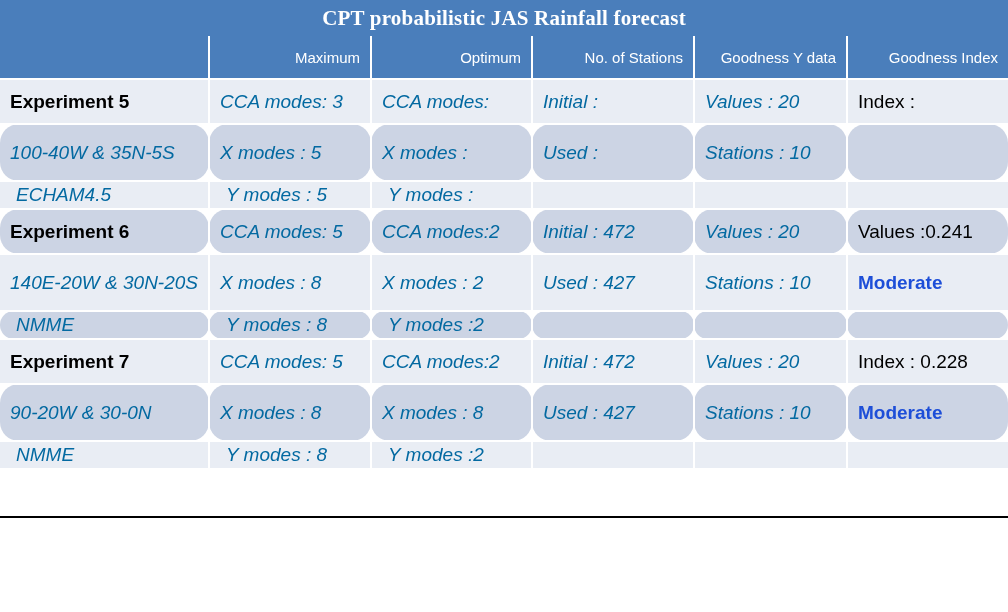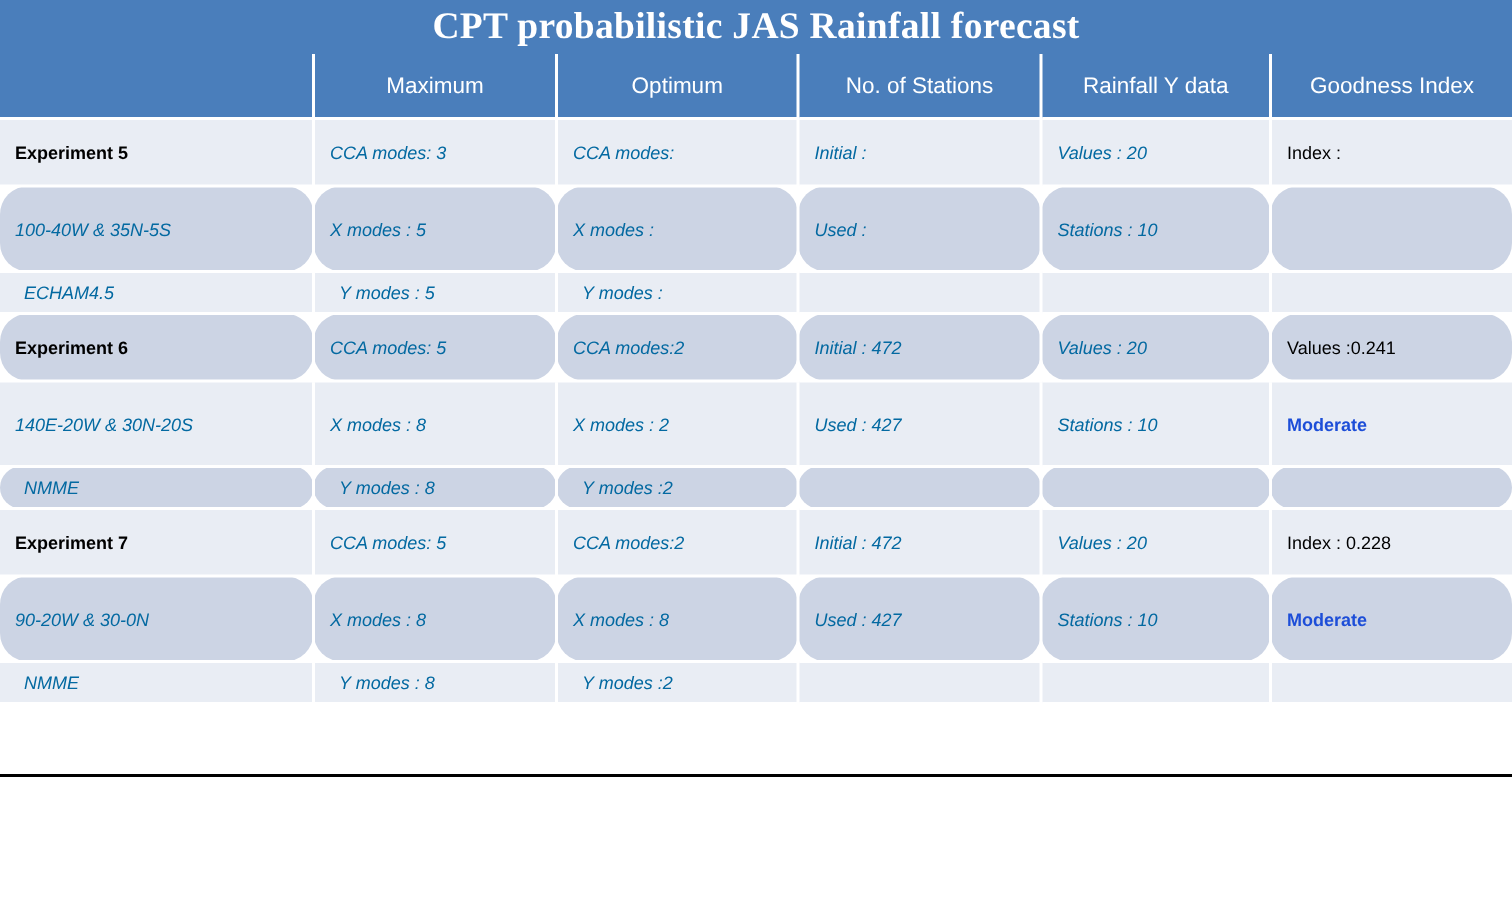--- a/index.html
+++ b/index.html
@@ -29,21 +29,21 @@
     height: 36px;
     background: #4a7ebb;
     display: flex;
     align-items: center;
     justify-content: center;
     box-sizing: border-box;
   }
   .title-bar .title-text {
     font-family: "Liberation Serif", serif;
     font-weight: bold;
-    font-size: 25px;
+    font-size: 21px;
     color: #ffffff;
     letter-spacing: 0.2px;
     white-space: nowrap;
   }
 
   
   .tbl {
     position: absolute;
     left: 0;
     top: 36px;
@@ -54,33 +54,33 @@
   .tbl col.c0 { width: 209px; }
   .tbl col.c1 { width: 162px; }
   .tbl col.c2 { width: 161px; }
   .tbl col.c3 { width: 162px; }
   .tbl col.c4 { width: 153px; }
   .tbl col.c5 { width: 161px; }
 
   .tbl th, .tbl td {
     padding: 0 10px;
     vertical-align: middle;
-    font-size: 12px;
+    font-size: 19px;
     box-sizing: border-box;
     border-right: 2px solid #ffffff;
     border-bottom: 2px solid #ffffff;
   }
   .tbl th:last-child, .tbl td:last-child { border-right: none; }
 
   .tbl thead th {
     background: #4a7ebb;
     color: #ffffff;
     height: 43px;
     font-weight: normal;
-    text-align: center;
+    text-align: right;
     font-size: 15px;
     border-bottom: 2px solid #ffffff;
   }
 
   
   tr.band-light td { background: #e9edf4; }
   tr.band-dark  td { background: #ccd4e4; border-radius: 19px; }
 
   
   tr.r-head td { height: 45px; }
@@ -133,21 +133,21 @@
         <col class="c3">
         <col class="c4">
         <col class="c5">
     </colgroup>
     <thead>
       <tr>
         <th></th>
         <th>Maximum</th>
         <th>Optimum</th>
         <th>No. of Stations</th>
-        <th>Rainfall Y data</th>
+        <th>Goodness Y data</th>
         <th>Goodness Index</th>
       </tr>
     </thead>
     <tbody>
 
       <tr class="band-light r-head">
         <td><span class="t-bold">Experiment 5</span></td>
         <td><span class="t-ital">CCA modes: 3</span></td>
         <td><span class="t-ital">CCA modes:</span></td>
         <td><span class="t-ital">Initial :</span></td>

